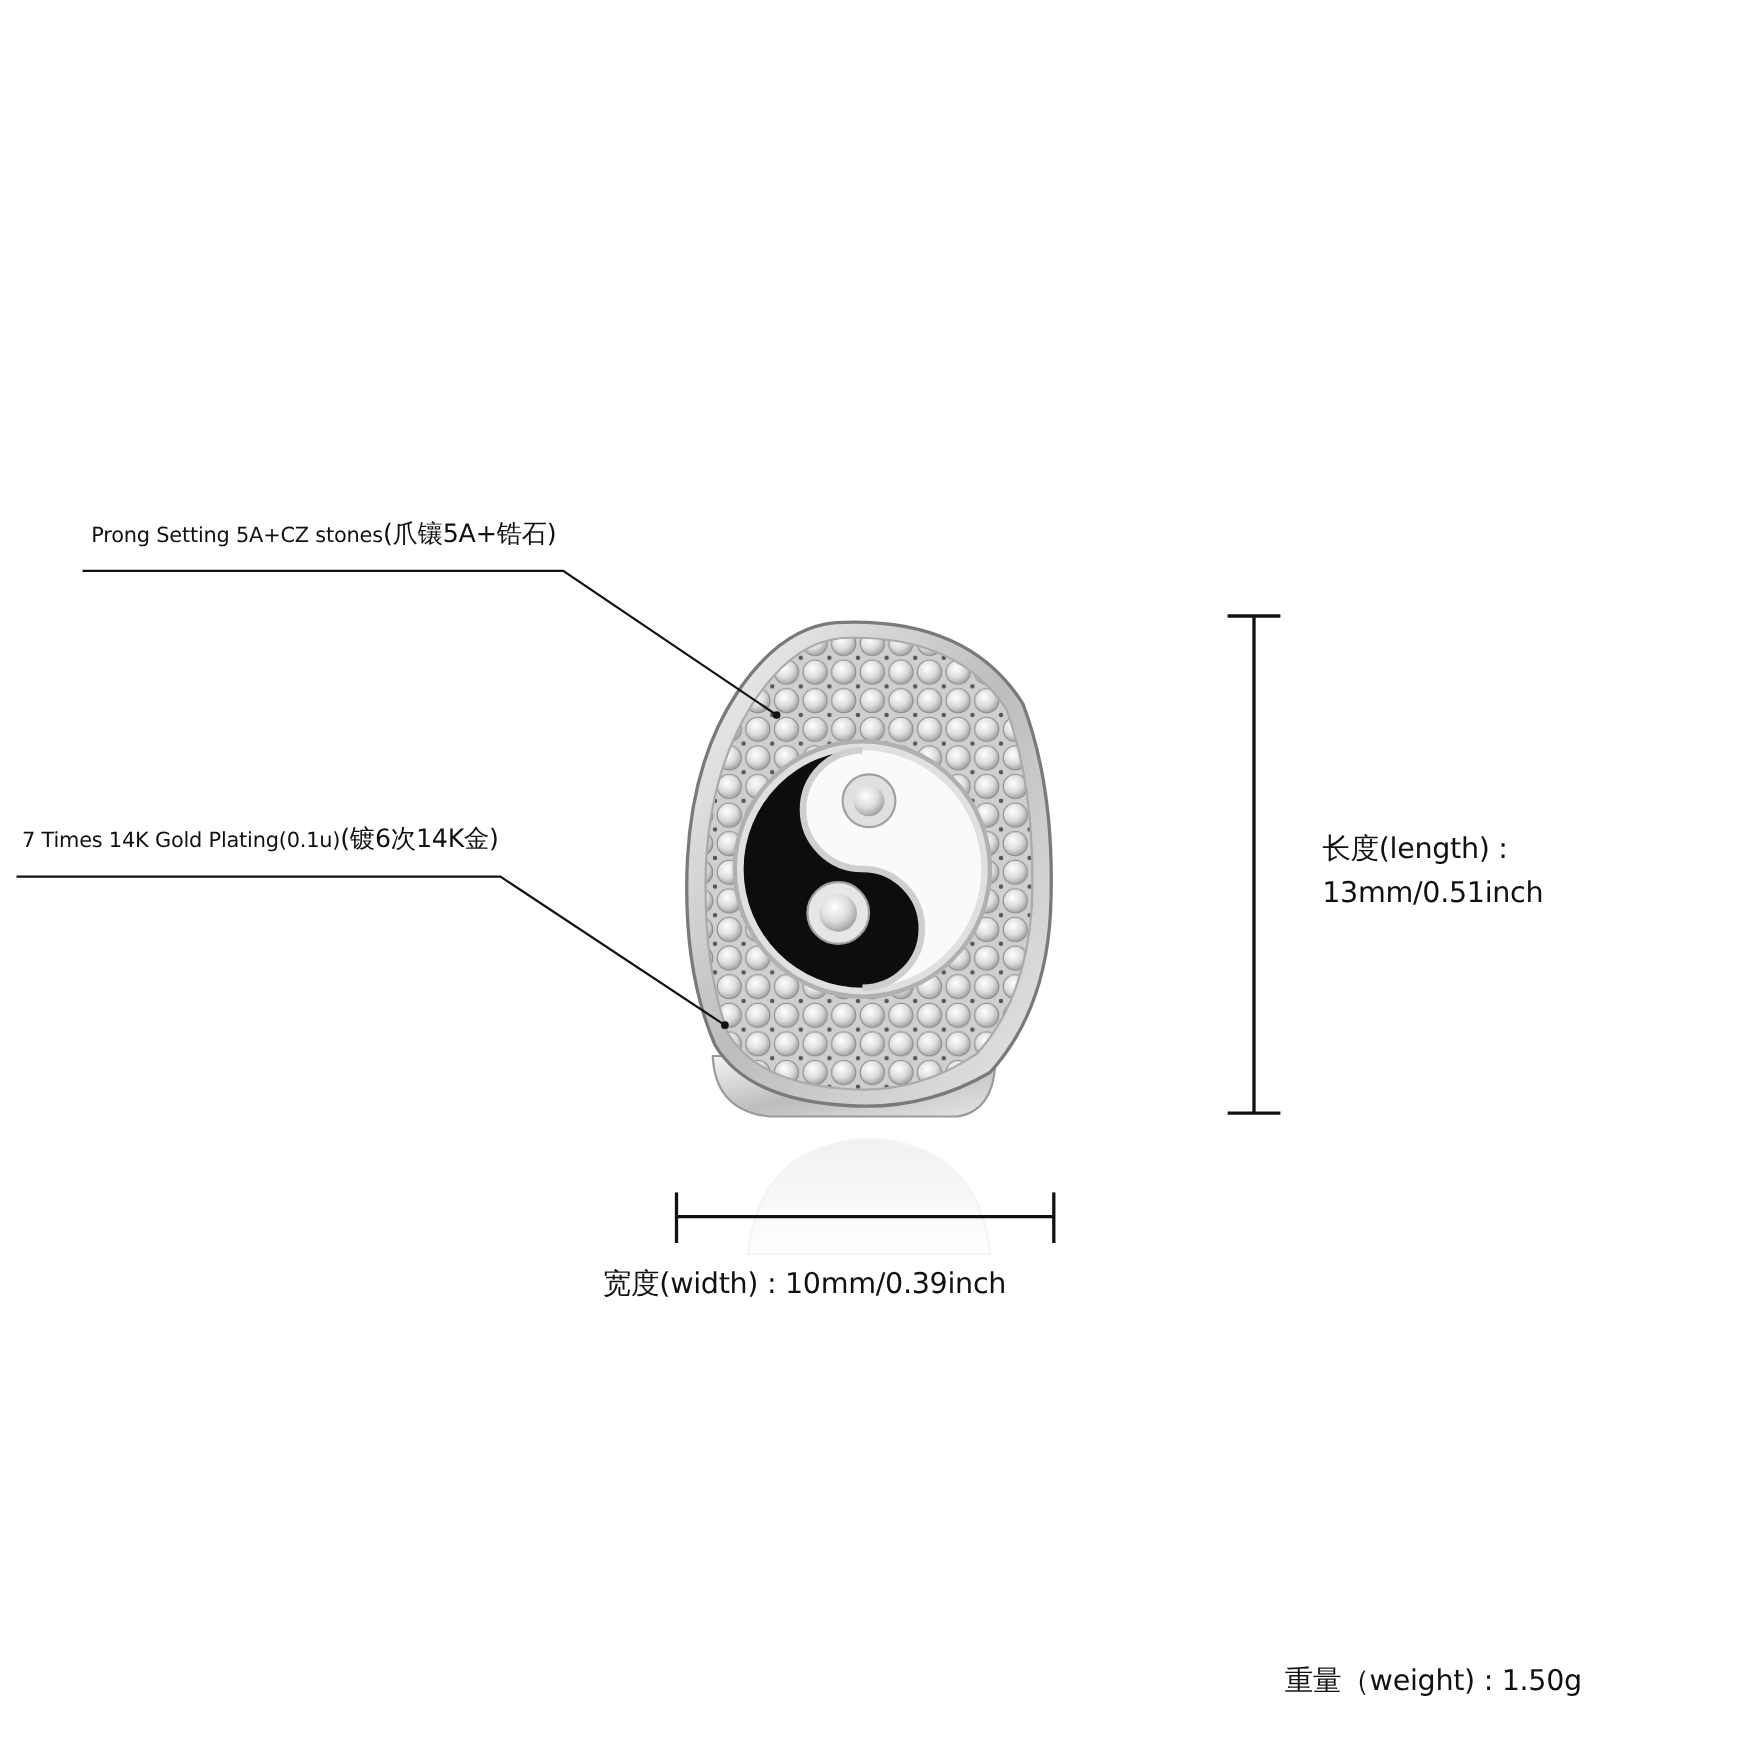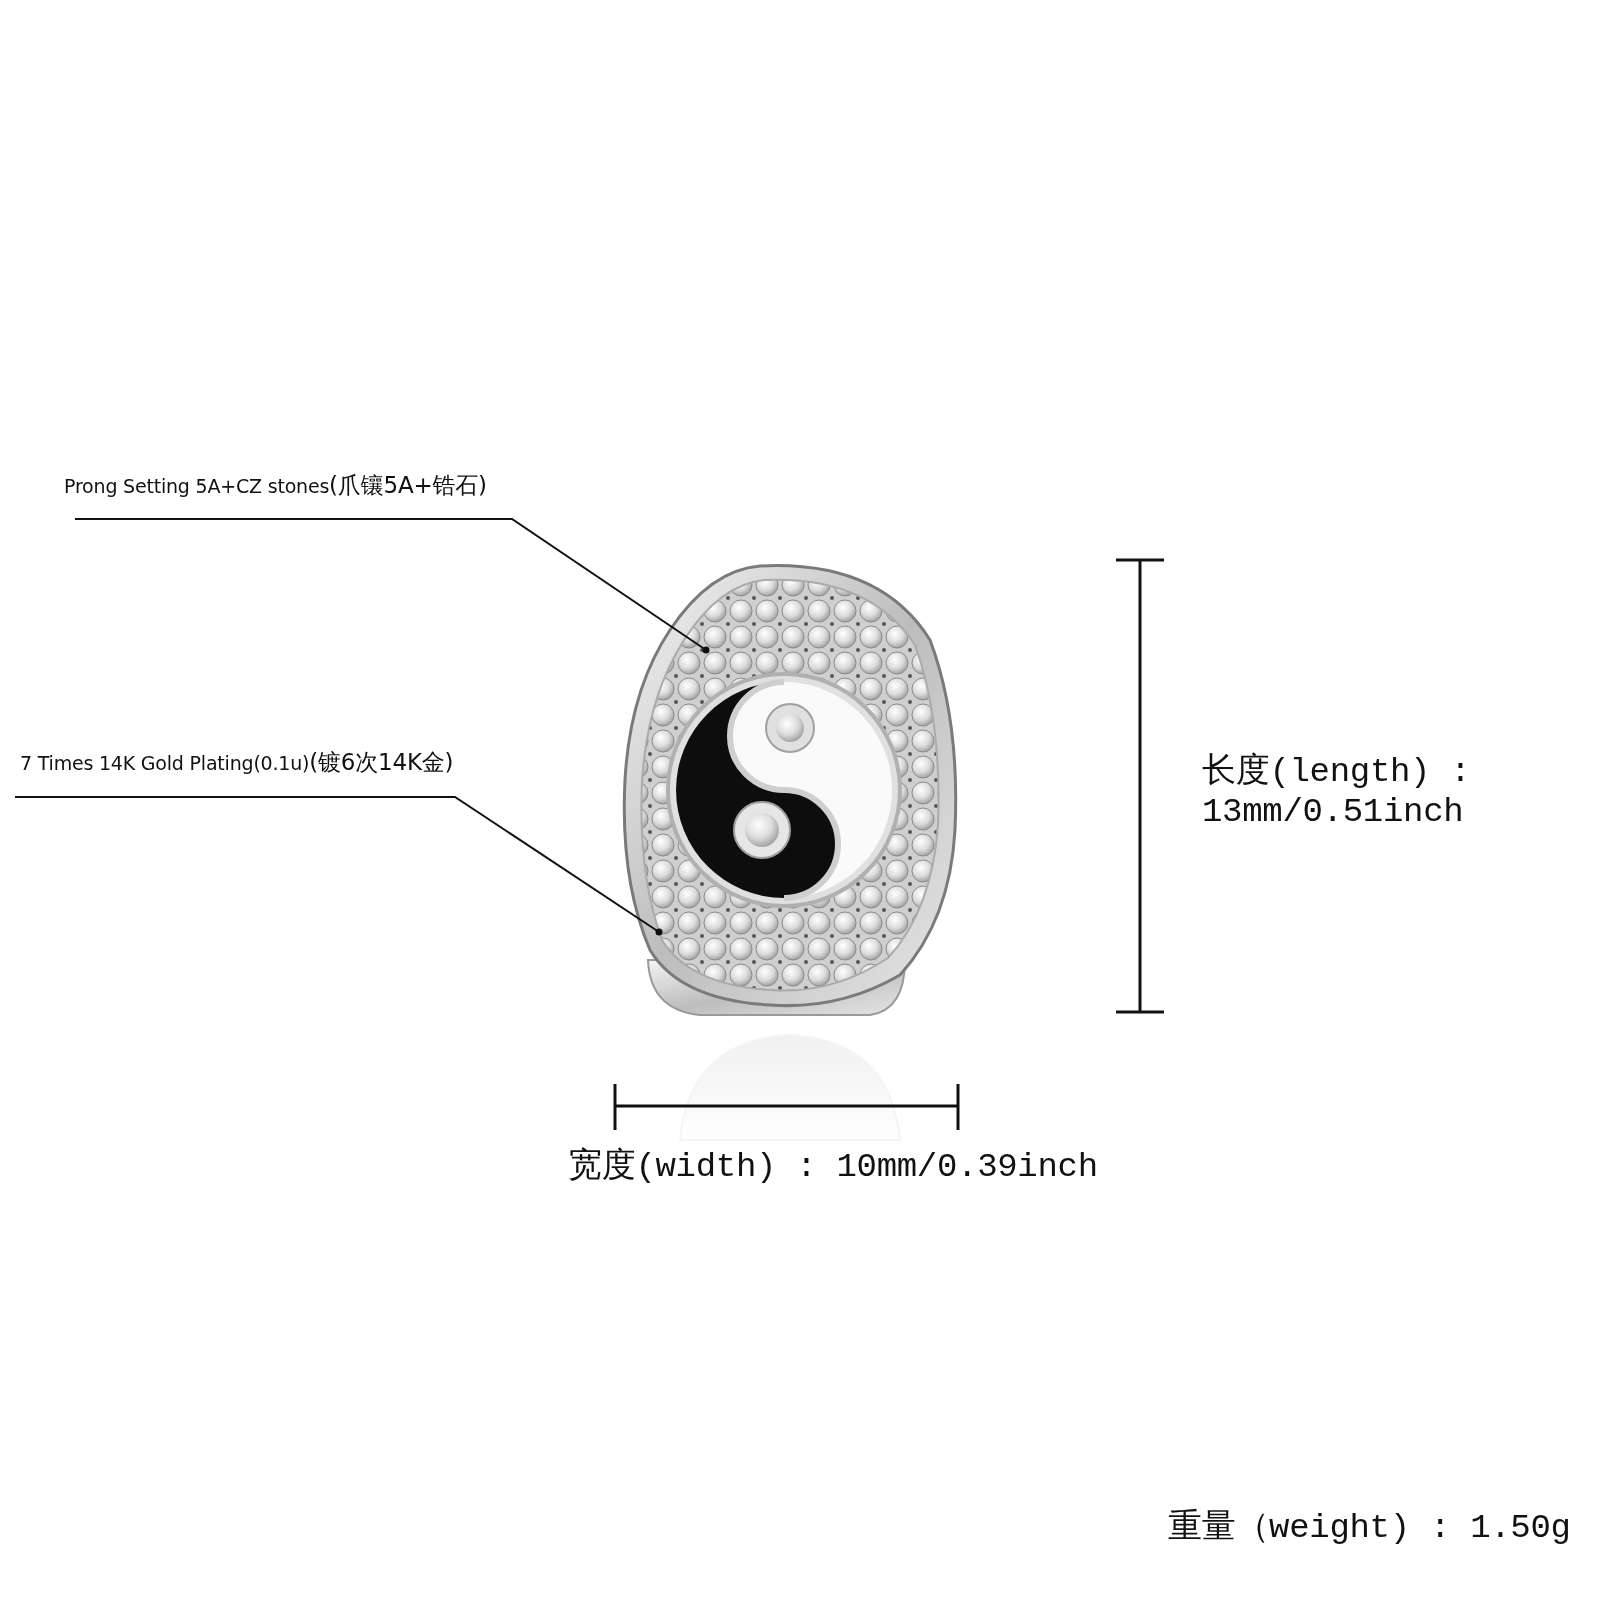--- a/index.html
+++ b/index.html
@@ -1,21 +1,21 @@
 <!DOCTYPE html>
 <html><head>
   <meta charset="utf-8">
   <style>
     html, body { margin: 0; padding: 0; background: #ffffff; }
     body { width: 1601px; height: 1601px; position: relative; overflow: hidden;
            font-family: "DejaVu Sans", "Liberation Sans", sans-serif; color: #111; }
     .abs { position: absolute; }
     .label-small { font-size: 19px; white-space: nowrap; letter-spacing: -0.2px; }
     .label-small .cn { font-size: 23px; }
-    .label-big { font-size: 34px; white-space: nowrap; line-height: 40px; letter-spacing: -0.3px; font-family: Liberation Mono, monospace; }
+    .label-big { font-size: 26px; white-space: nowrap; line-height: 40px; letter-spacing: -0.3px; }
     svg.overlay { position: absolute; left: 0; top: 0; }
   </style>
 </head>
 <body>
 
 <svg class="overlay" width="1601" height="1601" viewBox="0 0 1601 1601">
   <defs>
     <radialGradient id="stone" cx="40%" cy="35%" r="70%">
       <stop offset="0%" stop-color="#ffffff"></stop>
       <stop offset="55%" stop-color="#dcdcdc"></stop>
@@ -79,28 +79,28 @@
     <line x1="1116" y1="1012" x2="1164" y2="1012" stroke="#111" stroke-width="3"></line>
   </g>
 
   <g>
     <line x1="615" y1="1106" x2="958" y2="1106" stroke="#111" stroke-width="3"></line>
     <line x1="615" y1="1084" x2="615" y2="1130" stroke="#111" stroke-width="3"></line>
     <line x1="958" y1="1084" x2="958" y2="1130" stroke="#111" stroke-width="3"></line>
   </g>
 </svg>
 
-<div class="abs label-small" style="left:64px; top:470px;">
+<div class="abs label-small" style="left:83px; top:470px;">
   <span>Prong Setting 5A+CZ stones</span><span class="cn">(爪镶5A+锆石)</span>
 </div>
 
 <div class="abs label-small" style="left:20px; top:747px;">
   <span>7 Times  14K  Gold  Plating(0.1u)</span><span class="cn">(镀6次14K金)</span>
 </div>
 
 <div class="abs label-big" style="left:1202px; top:752px;">
   <div>长度(length) :</div>
   <div>13mm/0.51inch</div>
 </div>
 
-<div class="abs label-big" style="left:568px; top:1147px;">宽度(width) : 10mm/0.39inch</div>
+<div class="abs label-big" style="left:548px; top:1147px;">宽度(width) : 10mm/0.39inch</div>
 
 <div class="abs label-big" style="left:1168px; top:1508px;">重量（weight) : 1.50g</div>
 
 </body></html>

